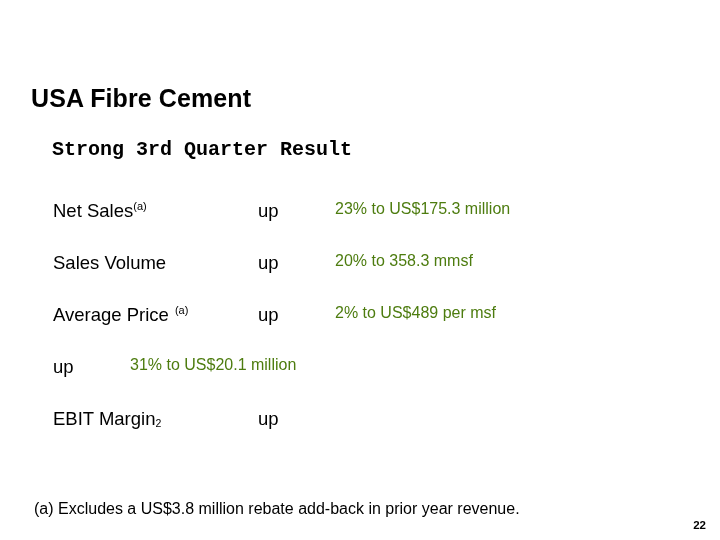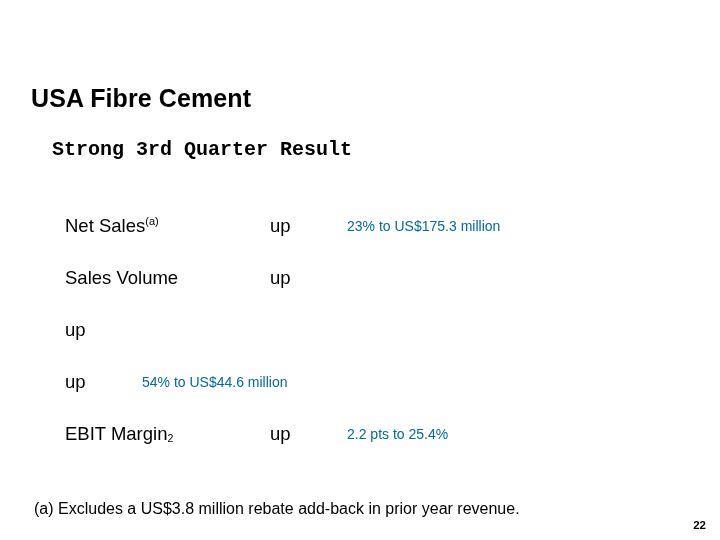--- a/index.html
+++ b/index.html
@@ -41,39 +41,38 @@
     font-family: Liberation Mono, monospace;
   }
   .table {
     position: absolute;
     left: 53px;
     top: 200px;
     width: 620px;
   }
   .row {
     display: flex;
-    align-items: center;
+    align-items: flex-start;
     height: 52px;
-    margin-left: 12px;
   }
   .cell-label {
     width: 205px;
     font-size: 18.5px;
     color: #000000;
     white-space: nowrap;
   }
   .cell-dir {
     width: 77px;
     font-size: 18.5px;
     color: #000000;
     white-space: nowrap;
   }
   .cell-value {
-    font-size: 14px;
-    color: #0369a1;
+    font-size: 16px;
+    color: #4d7c0f;
     white-space: nowrap;
   }
   .sup {
     font-size: 11px;
     vertical-align: super;
     line-height: 0;
   }
   .sup-sm {
     font-size: 10.5px;
     vertical-align: baseline;
@@ -115,35 +114,37 @@
 
     <div class="row">
       <div class="cell-label"><span>Net Sales</span><span class="sup">(a)</span></div>
       <div class="cell-dir">up</div>
       <div class="cell-value">23% to US$175.3 million</div>
     </div>
 
     <div class="row">
       <div class="cell-label"><span>Sales Volume</span><span class="sup"></span></div>
       <div class="cell-dir">up</div>
+      <div class="cell-value">20% to 358.3 mmsf</div>
+    </div>
+
+    <div class="row">
+      <div class="cell-label"><span>Average Price</span><span class="sup-space"></span><span class="sup">(a)</span></div>
+      <div class="cell-dir">up</div>
+      <div class="cell-value">2% to US$489 per msf</div>
     </div>
 
     <div class="row">
       <div class="cell-dir">up</div>
-    </div>
-
-    <div class="row">
-      <div class="cell-dir">up</div>
-      <div class="cell-value">54% to US$44.6 million</div>
+      <div class="cell-value">31% to US$20.1 million</div>
     </div>
 
     <div class="row">
       <div class="cell-label"><span>EBIT Margin</span><span class="sup-sm">2</span></div>
       <div class="cell-dir">up</div>
-      <div class="cell-value">2.2 pts to 25.4%</div>
     </div>
 
   </div>
 
   <div class="footnote">(a) Excludes a US$3.8 million rebate add-back in prior year revenue.</div>
 
   <div class="page-number">22</div>
 
 </div>
 

